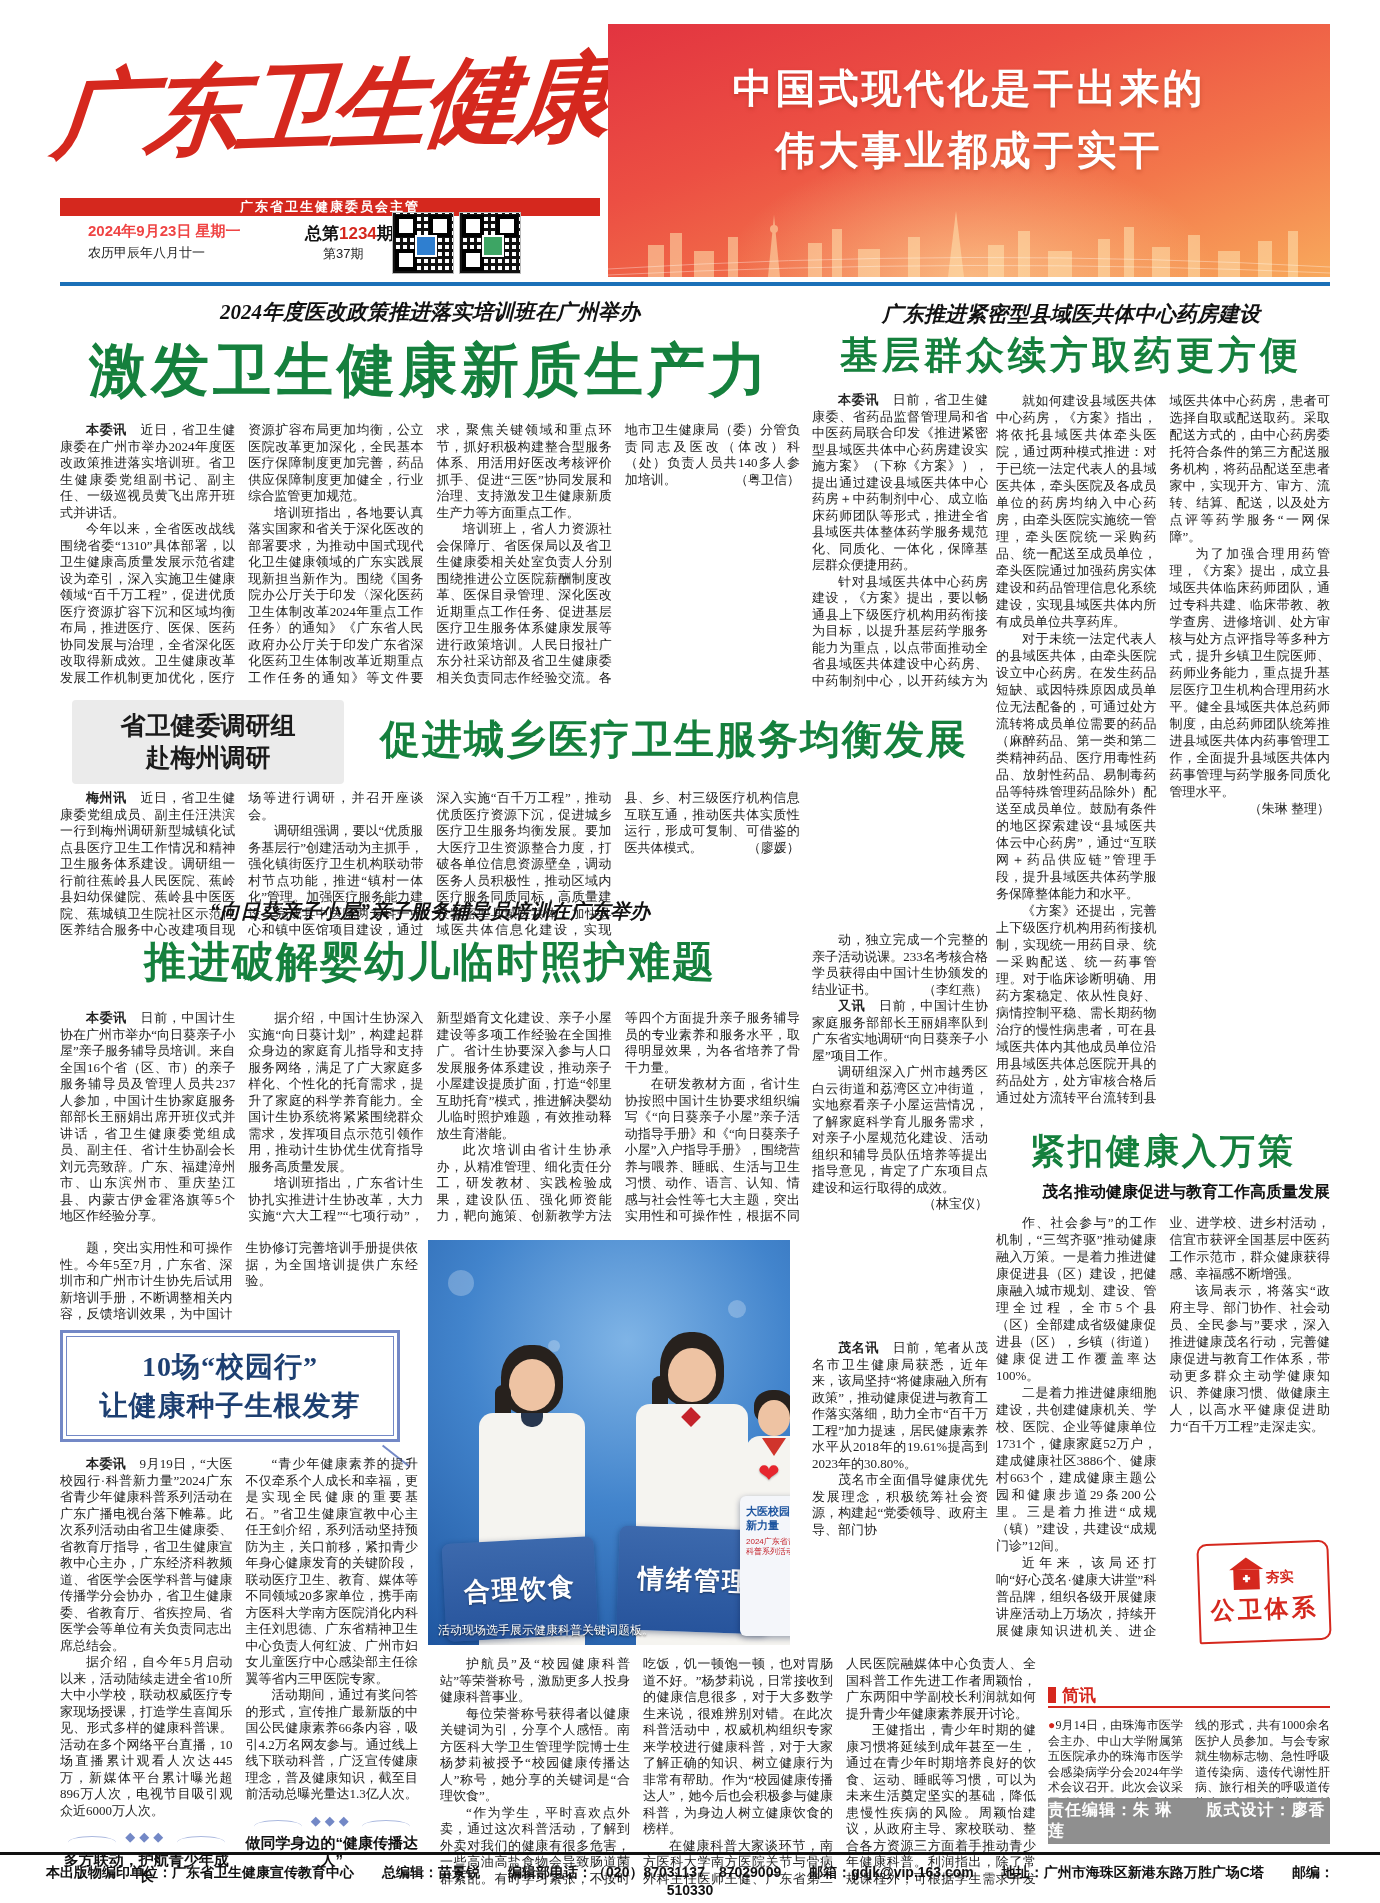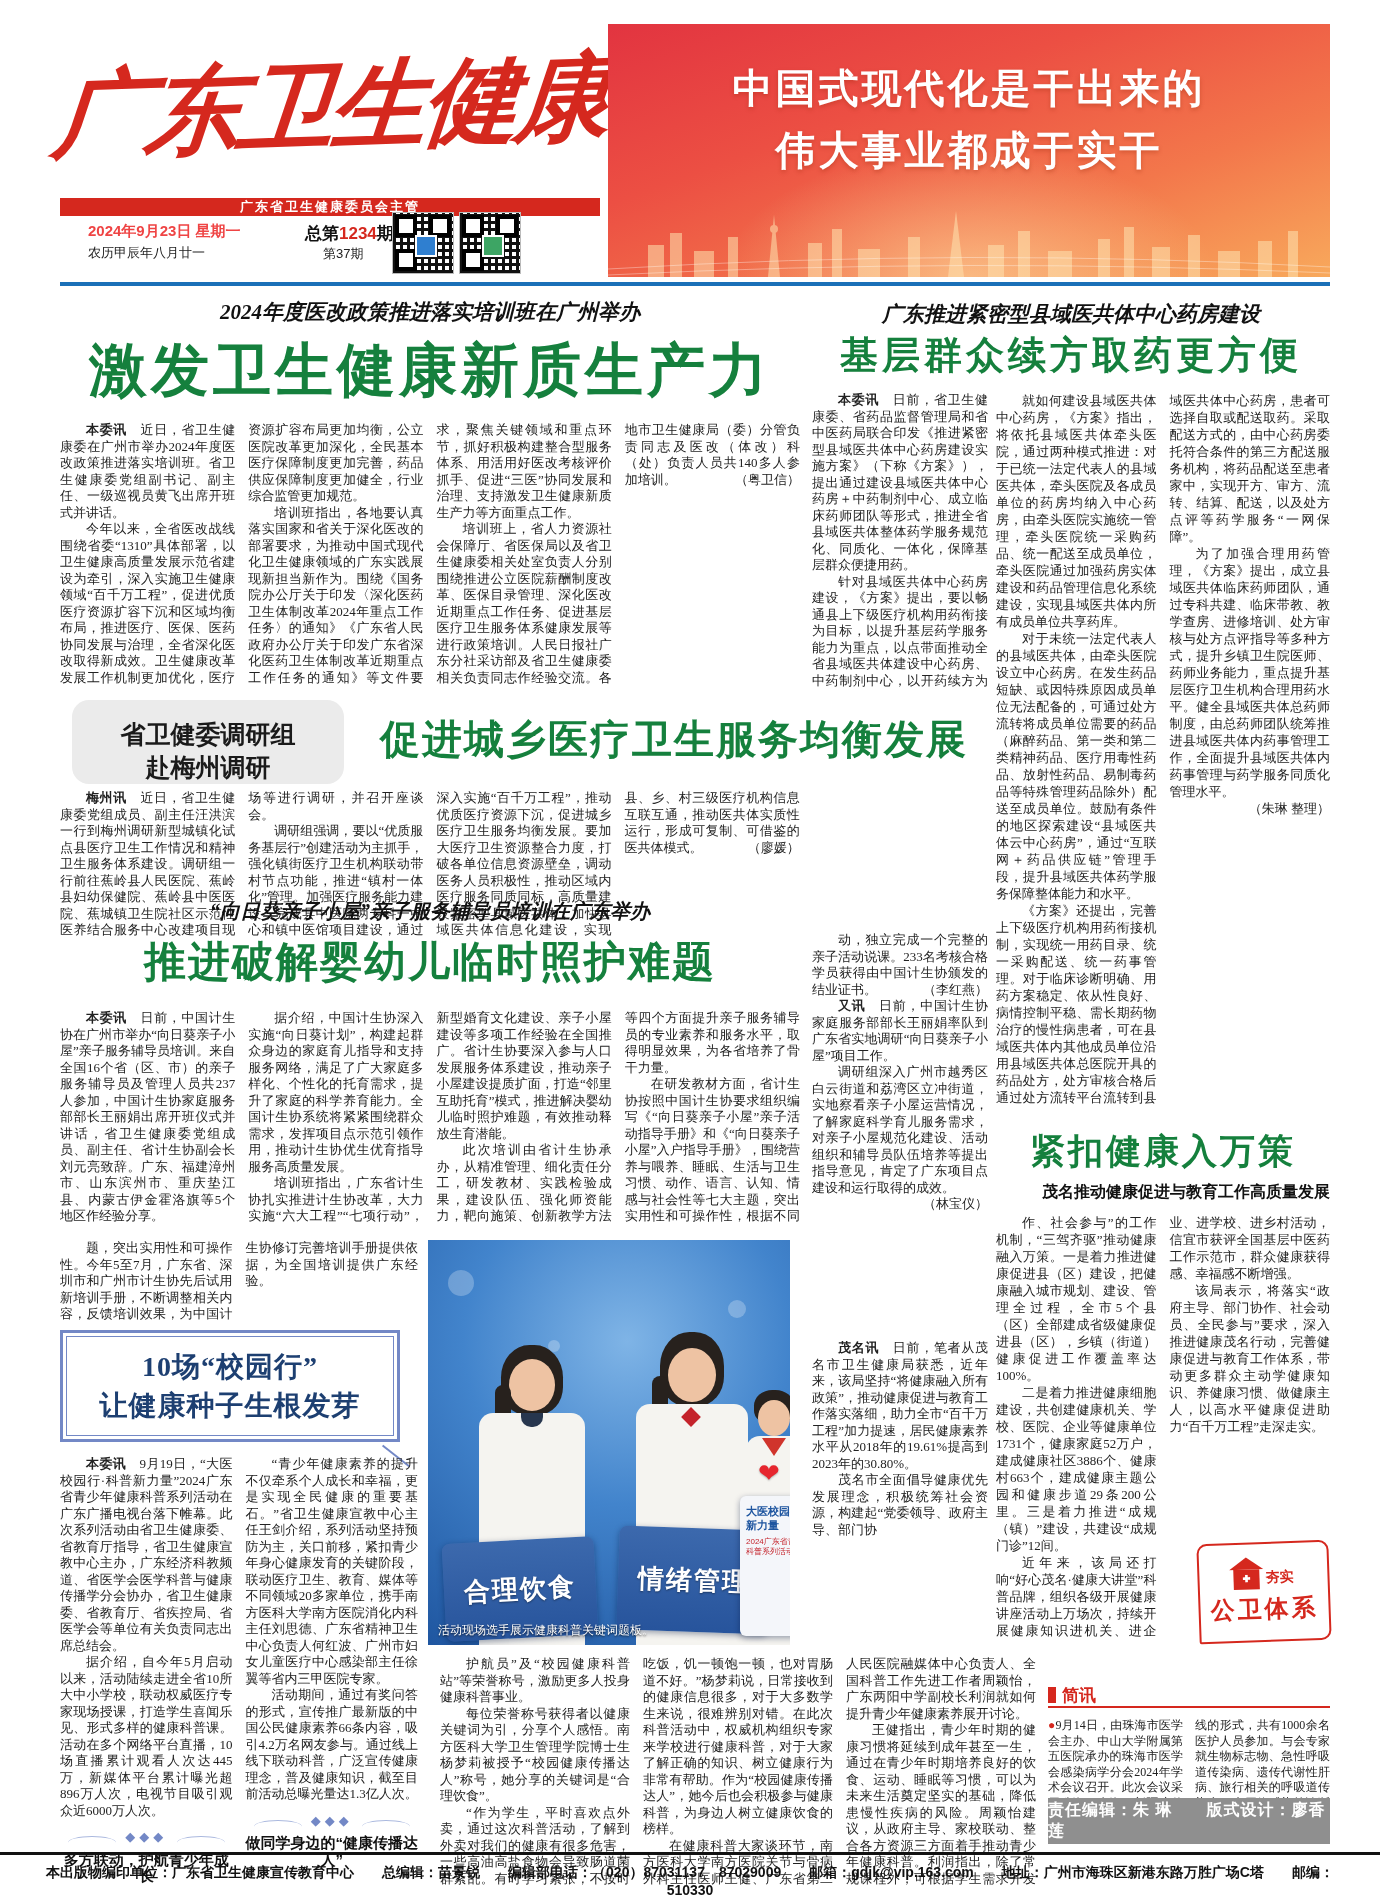--- a/index.html
+++ b/index.html
@@ -51,22 +51,22 @@
   .para .lead{font-family:"Liberation Sans",sans-serif;}
   .para .byline{float:right;}
   .flow-subhead{font-weight:bold;font-size:15px;color:#111;text-align:center;margin:6px 0 4px;
       font-family:"Liberation Sans",sans-serif;}
   .orn{color:#7388c6;text-align:center;font-size:13px;letter-spacing:4px;margin:10px 0 2px;position:relative;}
   .orn:before,.orn:after{content:"";position:absolute;top:7px;width:48px;height:12px;
       border-top:1px solid #aab8de;border-radius:50%;}
   .orn:before{left:8px;} .orn:after{right:8px;}
 
   
-  .mz-label{position:absolute;left:72px;top:700px;width:272px;height:84px;background:#ebebeb;border-radius:17px;
-      display:flex;flex-direction:column;align-items:center;justify-content:flex-end;
+  .mz-label{position:absolute;left:72px;top:700px;width:272px;height:84px;background:#ebebeb;border-radius:4px;
+      display:flex;flex-direction:column;align-items:center;justify-content:center;
       font-weight:bold;font-size:25px;color:#1a1a1a;line-height:1.3;}
 
   
   .campus-box{position:absolute;left:60px;top:1330px;width:340px;height:112px;background:#fff;
       border:3px solid #7388c6;box-shadow:inset 0 0 0 3px #fff,inset 0 0 0 4px #7388c6;
       display:flex;flex-direction:column;align-items:center;justify-content:center;
       font-weight:bold;font-size:28px;color:#1d3f71;line-height:1.4;letter-spacing:1px;}
   .campus-box:after{content:"";position:absolute;right:-16px;bottom:-18px;width:34px;height:2px;
       background:#7388c6;transform:rotate(38deg);}
 

